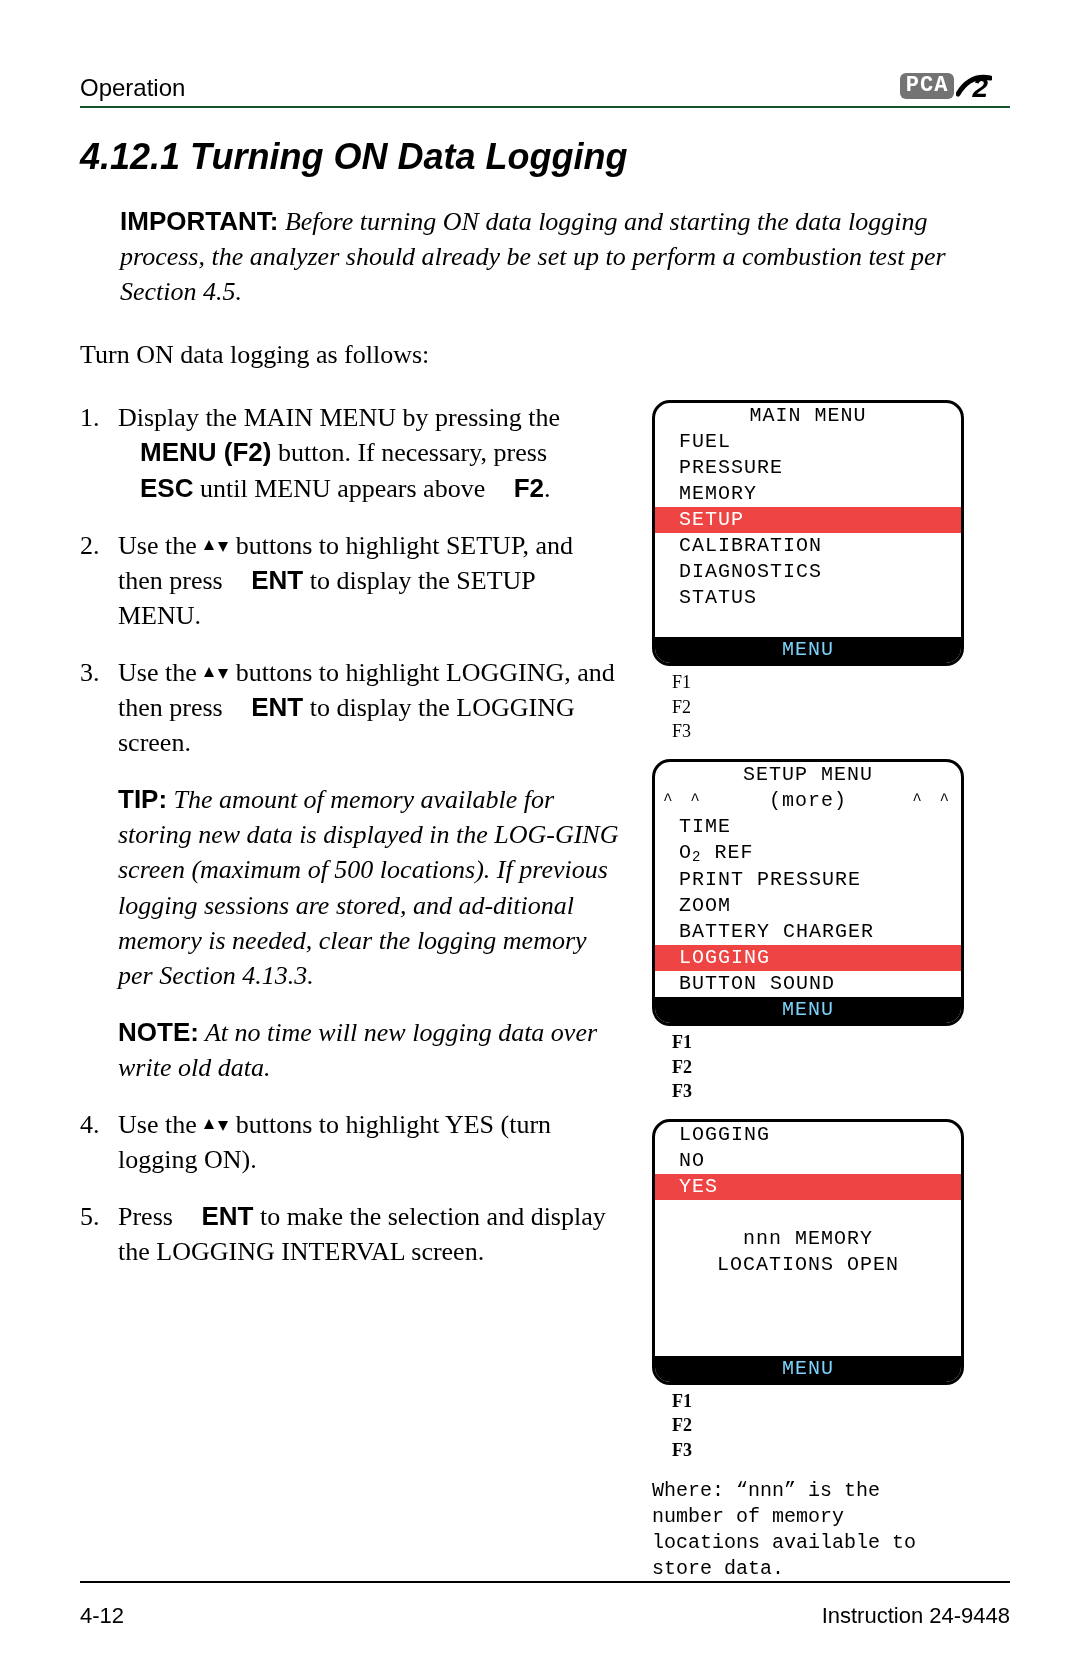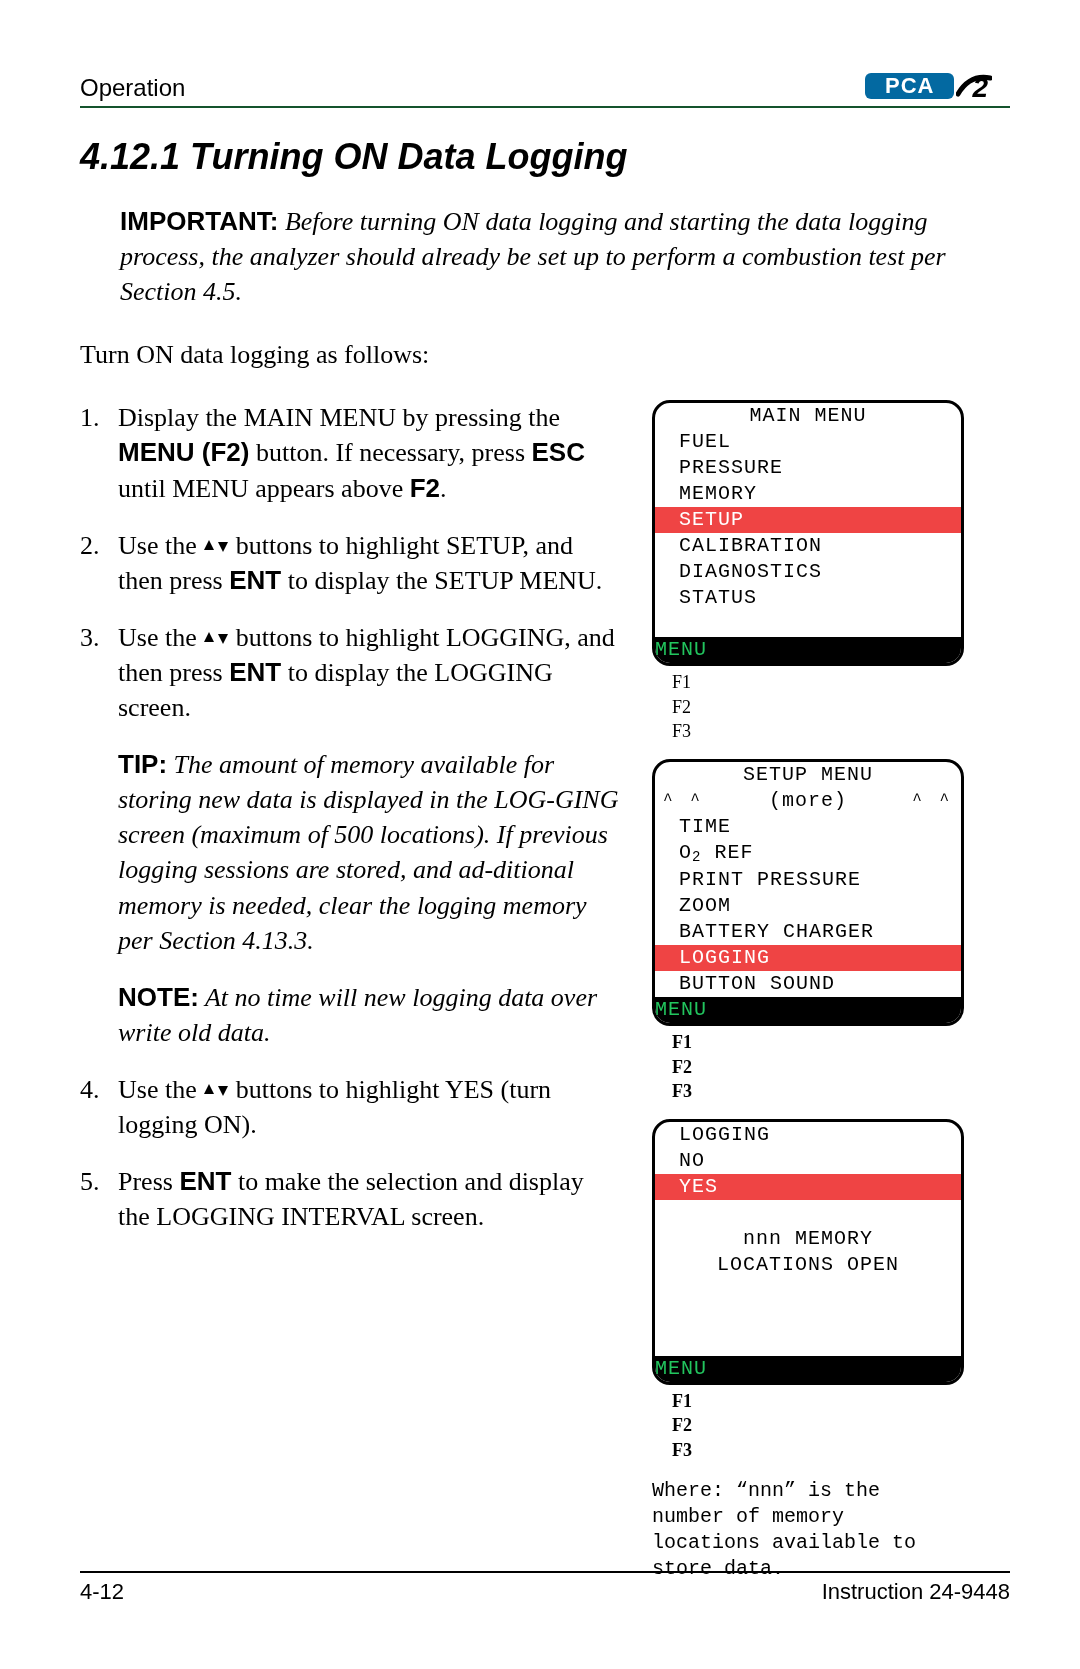--- a/index.html
+++ b/index.html
@@ -38,27 +38,28 @@
   }
   .logo{
     font-family:var(--sans);
     font-size:28px;
     font-weight:700;
     display:flex;
     align-items:center;
     gap:2px;
   }
   .logo-box{
-    background:#0369a1;
+    background:#737373;
     color:#fff;
     border-radius:6px;
-    padding:2px 20px;
+    padding:2px 6px;
     font-size:22px;
     line-height:1;
     letter-spacing:1px;
+    font-family:Liberation Mono, monospace;
   }
   .title{
     font-family:var(--sans);
     font-size:36px;
     font-weight:700;
     font-style:italic;
     margin:0 0 14px 0;
   }
   .body{
     font-size:26px;
@@ -81,21 +82,21 @@
     flex:0 0 320px;
   }
   .step{
     font-size:26px;
     line-height:1.35;
     margin-bottom:22px;
     display:flex;
     gap:14px;
   }
   .step .n{flex:0 0 24px;}
-  .sans-b{font-family:var(--sans);font-weight:700;}
+  .sans-b{font-family:var(--sans);font-weight:700;margin-left:22px;}
   .ud-icon svg{vertical-align:baseline;}
   .note,.tip{margin:22px 0 22px 38px;}
   
   .screen{
     border:3px solid #000;
     border-radius:18px;
     width:312px;
     margin-bottom:2px;
     overflow:hidden;
     font-family:var(--mono);
@@ -103,45 +104,45 @@
     letter-spacing:1px;
   }
   .screen .row{
     padding:0 24px;
     line-height:26px;
     white-space:pre;
   }
   .screen .row.center{text-align:center;}
   .screen .row.sel{background:#ef4444;color:#fff;}
   .screen .bottom-bar{
-    background:#000;color:#22c55e;line-height:26px;
+    background:#000;color:#7dd3fc;text-align:center;line-height:26px;
   }
   .fkeys{
     display:flex;justify-content:space-between;
     font-family:Liberation Serif, serif;font-size:18px;
     padding:2px 20px 0 20px;
     width:312px;
     margin-bottom:16px;
     flex-direction:column;
   }
   .fkeys.bold{font-weight:700;}
   .more-row{display:flex;justify-content:space-between;align-items:center;padding:0 8px;line-height:26px;}
   .caret{font-family:var(--mono);font-size:16px;letter-spacing:4px;}
   .caption{
     font-family:Liberation Mono, monospace;
     font-size:20px;
     line-height:1.3;
     width:312px;
   }
   .footer{
     position:absolute;
-    left:80px;right:70px;bottom:64px;
+    left:80px;right:70px;bottom:40px;
     border-top:2px solid #000;
     display:flex;justify-content:space-between;
-    padding-top:6px;
+    padding-top:20px;
     font-family:var(--sans);
     font-size:22px;
   }
   .sub{font-size:14px;vertical-align:baseline;position:relative;top:3px;}
 </style>
 </head>
 <body>
 
 <div class="page">
   <div class="header">

